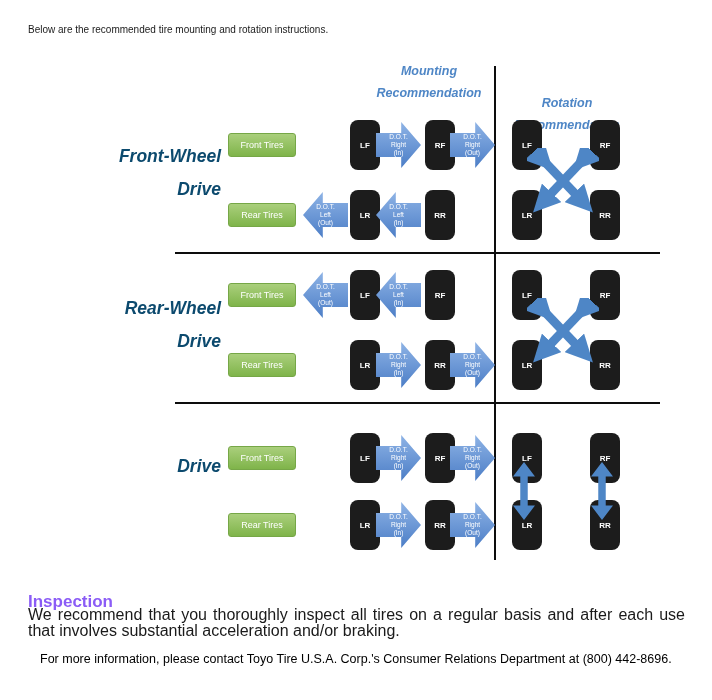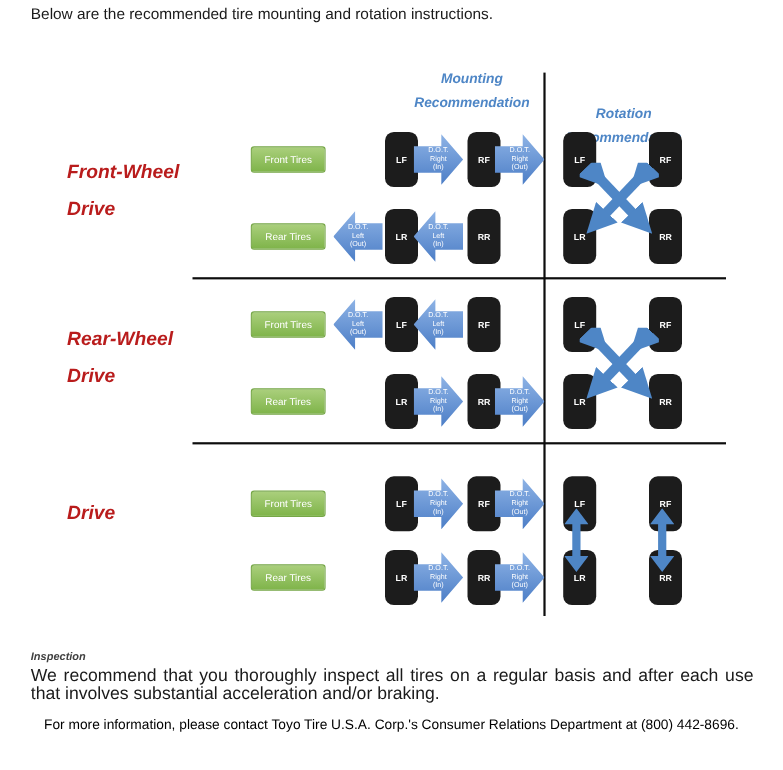--- a/index.html
+++ b/index.html
@@ -1,31 +1,31 @@
 <!DOCTYPE html>
 <html><head>
 <meta charset="utf-8">
 <style>
   * { margin: 0; padding: 0; box-sizing: border-box; }
   body { background: #ffffff; font-family: "Liberation Sans", sans-serif; }
   .page { position: relative; width: 712px; height: 700px; background: #ffffff; overflow: hidden; }
   .abs { position: absolute; }
 
-  .intro { left: 28px; top: 4px; font-size: 14px; color: #1a1a1a; }
+  .intro { left: 28px; top: 24px; font-size: 10px; color: #1a1a1a; }
 
   .colhead {
     width: 134px; text-align: center; color: #4e86c6;
     font-weight: bold; font-style: italic; font-size: 12.5px; line-height: 22px;
   }
 
   .vline { width: 2px; background: #0d0d0d; }
   .hline { height: 2px; background: #0d0d0d; }
 
   .drive {
-    width: 160px; text-align: left; color: #b91c1c;
+    width: 160px; text-align: right; color: #0c4a6e;
     font-weight: bold; font-style: italic; font-size: 17.5px; line-height: 33px;
   }
 
   .gbox {
     width: 68px; height: 24px; border-radius: 3px;
     background: linear-gradient(180deg, #aacf7c 0%, #7fb44a 100%);
     border: 1px solid #76a747;
     color: #ffffff; font-size: 9px;
     display: flex; align-items: center; justify-content: center;
   }
@@ -43,21 +43,21 @@
     display: flex; flex-direction: column; align-items: center; justify-content: center;
   }
   .arr-r { clip-path: polygon(0 25%, 56% 25%, 56% 2%, 100% 50%, 56% 98%, 56% 75%, 0 75%); }
   .arr-l { clip-path: polygon(100% 25%, 44% 25%, 44% 2%, 0 50%, 44% 98%, 44% 75%, 100% 75%); }
 
   .varrow {
     width: 22px; height: 58px; background: #4e86c6;
     clip-path: polygon(50% 0, 100% 25%, 67% 25%, 67% 75%, 100% 75%, 50% 100%, 0 75%, 33% 75%, 33% 25%, 0 25%);
   }
 
-  .foot-title { left: 28px; top: 592px; font-size: 10px; font-weight: bold; color: #404040; font-style: italic; }
+  .foot-title { left: 28px; top: 592px; font-size: 17px; font-weight: bold; color: #8b5cf6; }
   .foot-body { left: 28px; top: 607px; width: 657px; font-size: 16px; color: #1a1a1a; text-align: justify; line-height: 16px; }
   .foot-contact { left: 40px; top: 651px; width: 657px; font-size: 12.5px; font-weight: normal; color: #000; text-align: justify; line-height: 16px; }
 </style>
 </head>
 <body>
 
 <div class="page">
 
   <div class="abs intro">Below are the recommended tire mounting and rotation instructions.</div>
 

